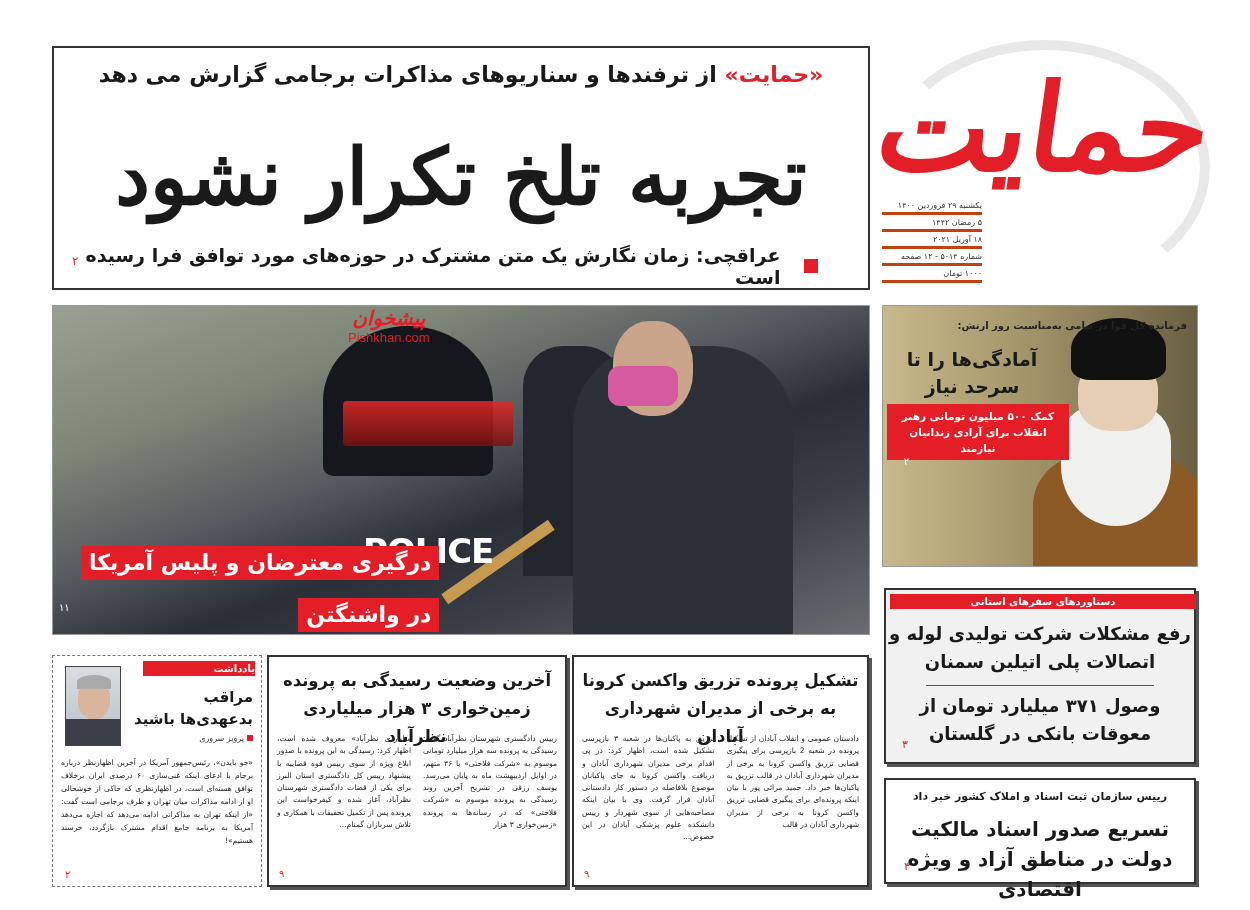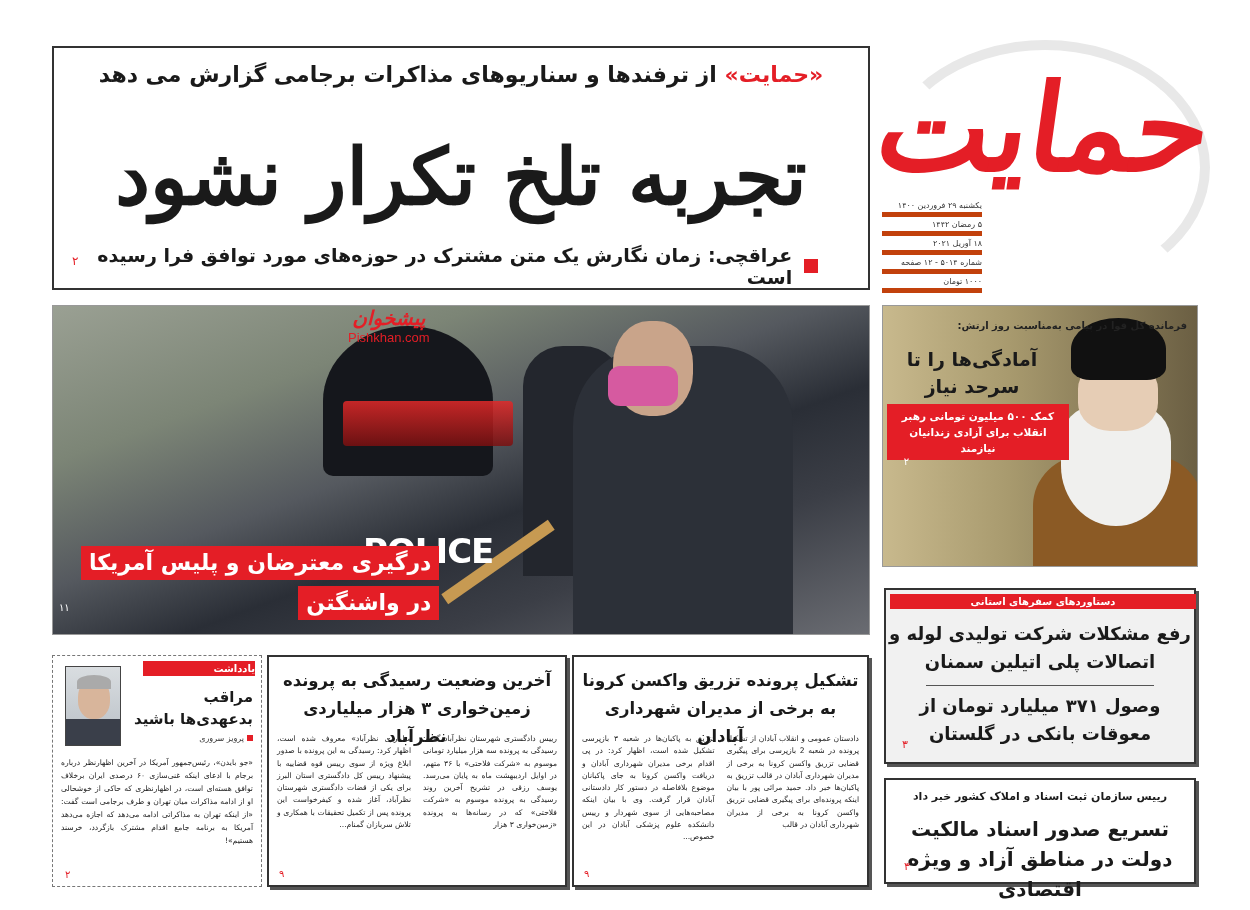--- a/index.html
+++ b/index.html
@@ -9,44 +9,44 @@
 .box{position:absolute;border:2px solid #333;background:#fff}
 .dbl{box-shadow:3px 3px 0 #555}
 .red{color:#e41e26}
 .redbg{background:#e41e26;color:#fff}
 
 
 #masthead{left:880px;top:40px;width:330px;height:260px}
 #logo{position:absolute;right:0;top:8px;width:330px;height:160px;font-family:"DejaVu Serif",serif;font-weight:bold;font-size:120px;color:#e41e26;text-align:center;line-height:160px;letter-spacing:-6px;transform:skewX(-8deg)}
 #logo-circle{position:absolute;left:0;top:0;width:330px;height:255px;border-radius:50%;border:10px solid #e8e8e8;border-left-color:transparent;border-bottom-color:transparent;z-index:0}
 #dates{position:absolute;right:228px;top:158px;width:100px;font-size:8px;color:#333;z-index:2}
-#dates div{border-bottom:5px solid #c2410c;padding:3px 0 2px;white-space:nowrap}
+#dates div{border-bottom:3px solid #c2410c;padding:3px 0 2px;white-space:nowrap}
 
 
 #headline-box{left:52px;top:46px;width:818px;height:244px}
 #kicker{position:absolute;top:14px;left:0;right:0;text-align:center;font-size:22px;font-weight:bold}
 #main-title{position:absolute;top:74px;left:0;right:0;text-align:center;font-family:"DejaVu Serif",serif;font-weight:900;font-size:78px;line-height:110px;letter-spacing:-2px}
-#subhead{position:absolute;top:196px;right:50px;font-size:19px;font-weight:bold;display:flex;align-items:center;gap:12px}
+#subhead{position:absolute;top:196px;right:50px;font-size:19px;font-weight:bold;display:flex;align-items:center;gap:24px}
 #subhead .sq{width:14px;height:14px;background:#e41e26;display:inline-block}
 #subhead-page{position:absolute;top:206px;left:18px;font-size:12px}
 
 
 #photo{left:52px;top:305px;width:818px;height:330px;background:linear-gradient(160deg,#9aa093 0%,#7c8576 25%,#55595f 45%,#2a2e36 60%,#3b3e46 75%,#6a6c72 100%);overflow:hidden;border:1px solid #999}
 #photo .helmet{position:absolute;left:270px;top:20px;width:170px;height:150px;border-radius:50% 50% 10px 10px;background:#15171c}
 #photo .visor{position:absolute;left:290px;top:95px;width:170px;height:45px;background:linear-gradient(#e32929,#7a1010);opacity:.85;border-radius:4px}
 #photo .police2{position:absolute;left:470px;top:40px;width:100px;height:230px;background:#23262d;border-radius:40px 40px 0 0}
 #photo .person{position:absolute;left:520px;top:40px;width:220px;height:300px;background:#2c3038;border-radius:80px 80px 0 0}
 #photo .head{position:absolute;left:560px;top:15px;width:80px;height:95px;background:#c9a48a;border-radius:45%}
 #photo .mask{position:absolute;left:555px;top:60px;width:70px;height:40px;background:#d65aa0;border-radius:12px}
 #photo .bat{position:absolute;left:380px;top:250px;width:130px;height:12px;background:#c79a52;transform:rotate(-35deg)}
 #photo .police-label{position:absolute;left:310px;top:225px;color:#fff;font-family:"DejaVu Sans",sans-serif;font-weight:bold;font-size:34px;direction:ltr;letter-spacing:-1px}
 #watermark{position:absolute;left:295px;top:0;text-align:center;direction:ltr}
 #watermark .fa{color:#e41e26;font-size:20px;font-weight:bold;font-style:italic}
 #watermark .en{color:#e41e26;font-size:13px;font-family:Liberation Sans, sans-serif}
-#photo-caption{position:absolute;right:auto;left:28px;top:240px;display:flex;flex-direction:column;align-items:flex-start;gap:6px}
+#photo-caption{position:absolute;right:auto;left:28px;top:240px;display:flex;flex-direction:column;align-items:flex-start;gap:18px}
 #photo-caption span{background:#e41e26;color:#fff;font-weight:bold;font-size:22px;padding:2px 8px;line-height:30px}
 #photo-page{position:absolute;left:6px;top:296px;color:#fff;font-size:10px}
 
 
 #leader{left:882px;top:305px;width:316px;height:262px;background:linear-gradient(90deg,#c8b98d,#a89a6e 40%,#6b5f43);border:1px solid #999;overflow:hidden}
 #leader .turban{position:absolute;left:188px;top:12px;width:95px;height:62px;background:#111;border-radius:50% 50% 20% 20%}
 #leader .face{position:absolute;left:195px;top:55px;width:80px;height:70px;background:#e6cdb5;border-radius:40%}
 #leader .beard{position:absolute;left:178px;top:100px;width:110px;height:120px;background:#f0f0ee;border-radius:30% 30% 50% 50%}
 #leader .robe{position:absolute;left:150px;top:150px;width:170px;height:120px;background:#8b5a25;border-radius:50px 50px 0 0}
 #leader-kicker{position:absolute;right:10px;top:14px;font-size:10px;font-weight:bold;color:#222}

